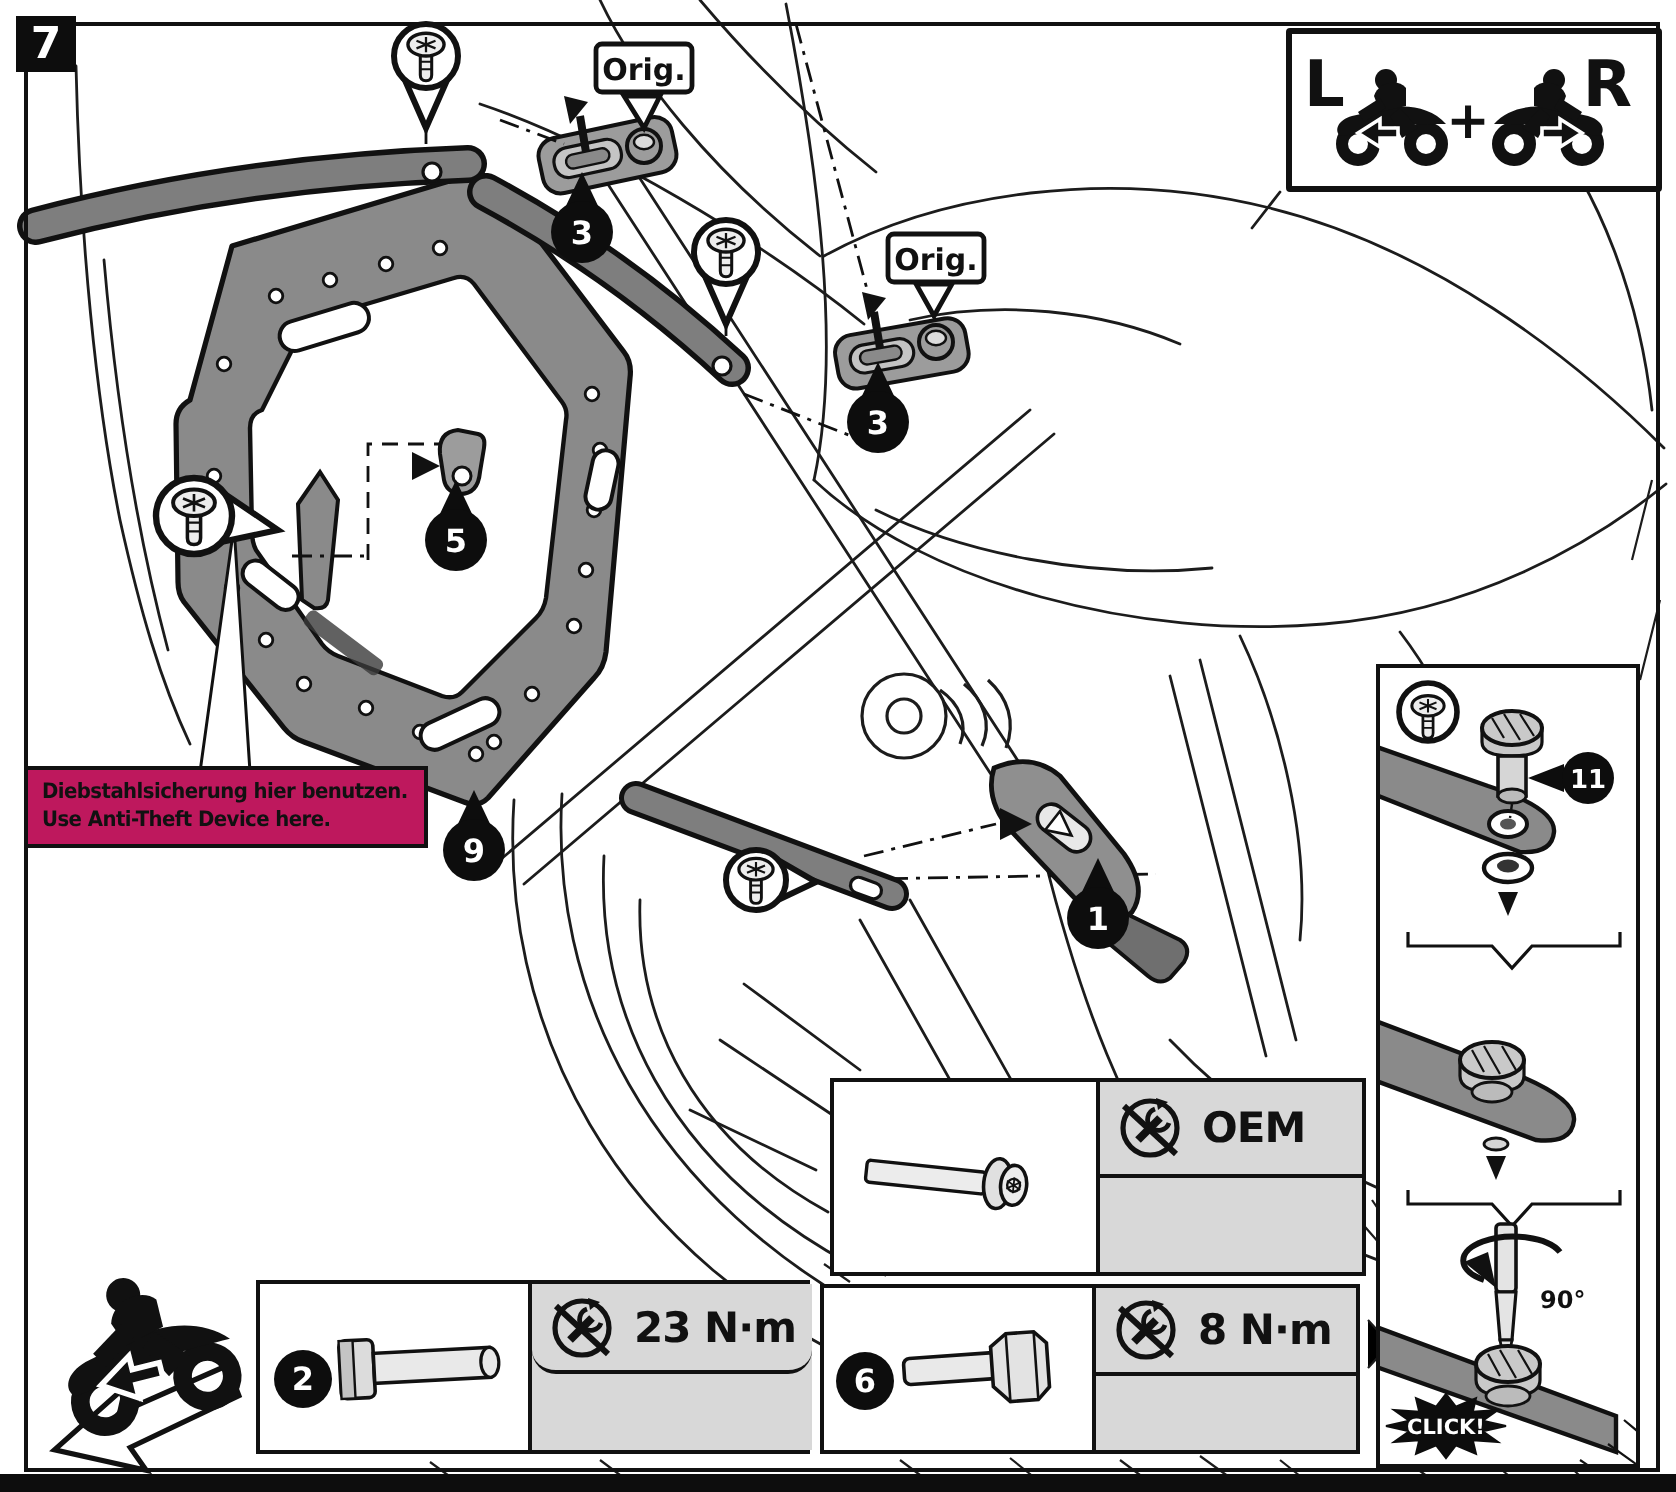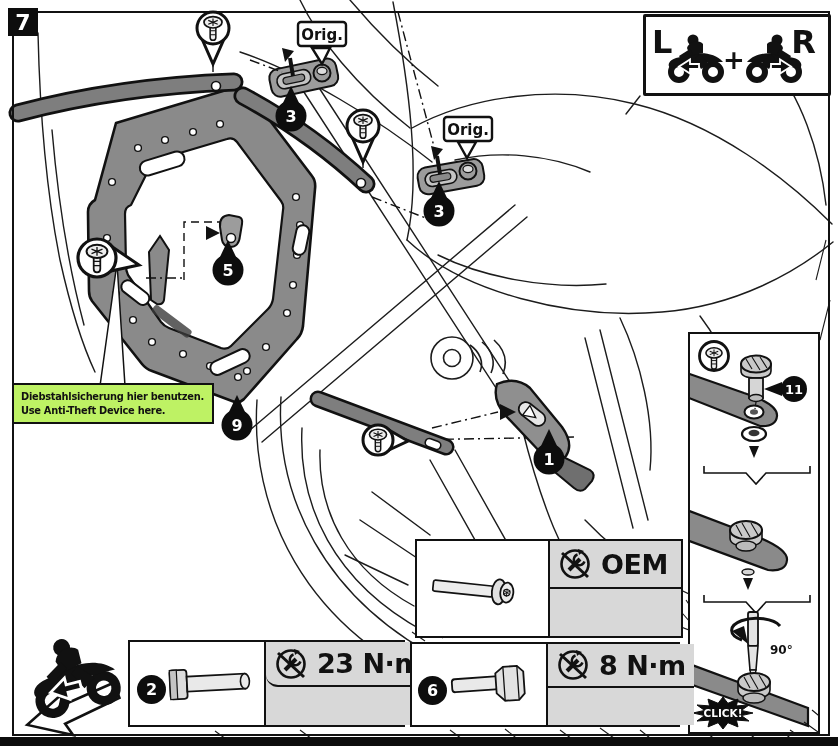--- a/index.html
+++ b/index.html
@@ -9,29 +9,29 @@
                border:2.2px solid #111;}
   .bottom-bar{position:absolute;left:0;top:737px;width:838px;height:9px;background:#0d0d0d;}
   .step-badge{position:absolute;left:8px;top:8px;width:30px;height:28px;background:#0d0d0d;
               color:#fff;font-weight:bold;font-size:22px;display:flex;align-items:center;justify-content:center;}
   .art{position:absolute;left:0;top:0;}
   
   .legend{position:absolute;left:643px;top:14px;width:182px;height:76px;border:3px solid #111;
           border-radius:2px;background:#fff;}
   
   .atd{position:absolute;left:12px;top:383px;width:202px;height:41px;border:2.4px solid #111;
-       background:#bef264;display:flex;align-items:center;gap:4px;padding-left:3px;box-sizing:border-box;}
+       background:#be185d;display:flex;align-items:center;gap:4px;padding-left:3px;box-sizing:border-box;}
   .atd-text{font-size:10.6px;font-weight:bold;line-height:1.28;letter-spacing:-0.3px;
             transform:scaleX(.93);transform-origin:left center;white-space:nowrap;}
   
   .tq{position:absolute;border:2.4px solid #111;background:#fff;display:flex;box-sizing:border-box;}
   .tq-left{position:relative;background:#fff;border-right:2.4px solid #111;flex:0 0 auto;}
   .tq-right{background:#d8d8d8;flex:1 1 auto;display:flex;flex-direction:column;}
   .tq-head{display:flex;align-items:center;gap:9px;padding:0 8px;border-bottom:2.2px solid #111;}
-  .tq-val{font-weight:bold;font-size:27px;letter-spacing:-0.5px;white-space:nowrap;}
+  .tq-val{font-weight:bold;font-size:21px;letter-spacing:-0.5px;white-space:nowrap;}
   .part-dot{position:absolute;width:29px;height:29px;border-radius:50%;background:#0d0d0d;color:#fff;
             font-weight:bold;font-size:16px;display:flex;align-items:center;justify-content:center;}
   
   .panel{position:absolute;left:688px;top:332px;width:132px;height:402px;border:2.4px solid #111;
          background:#fff;box-sizing:border-box;overflow:hidden;}
   svg text{font-family:"DejaVu Sans","Liberation Sans",sans-serif;}
 </style>
 </head>
 <body>
 

